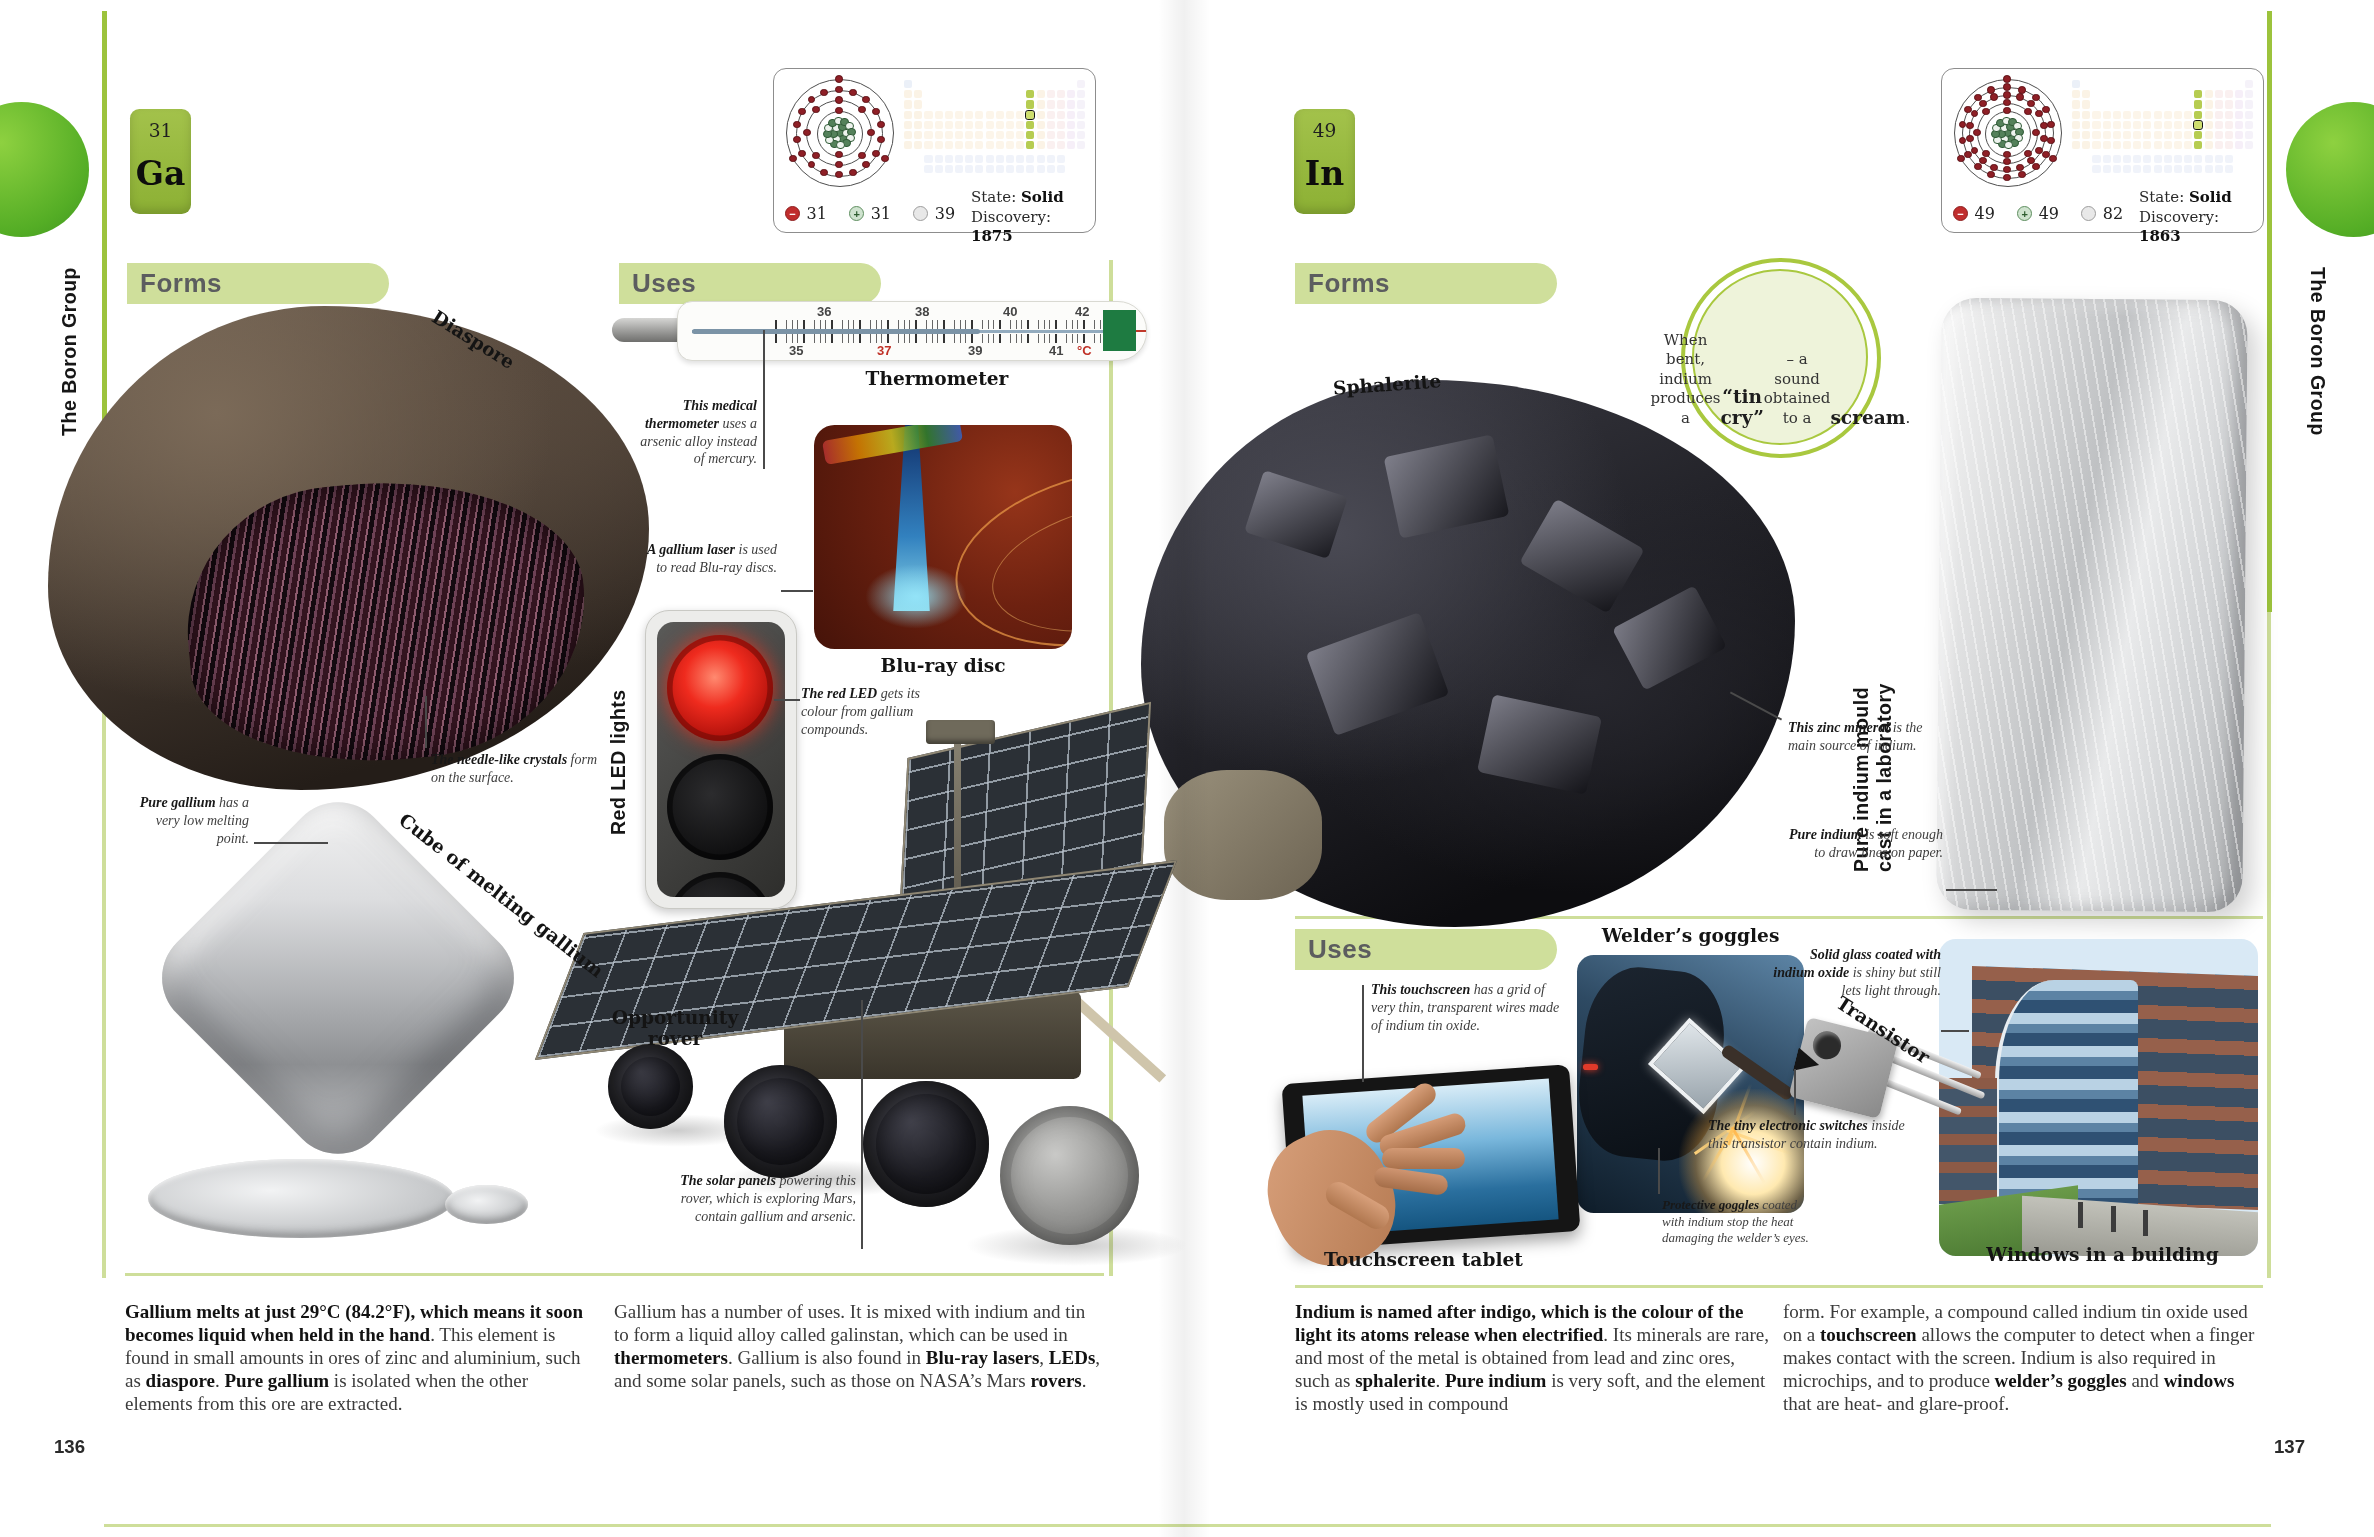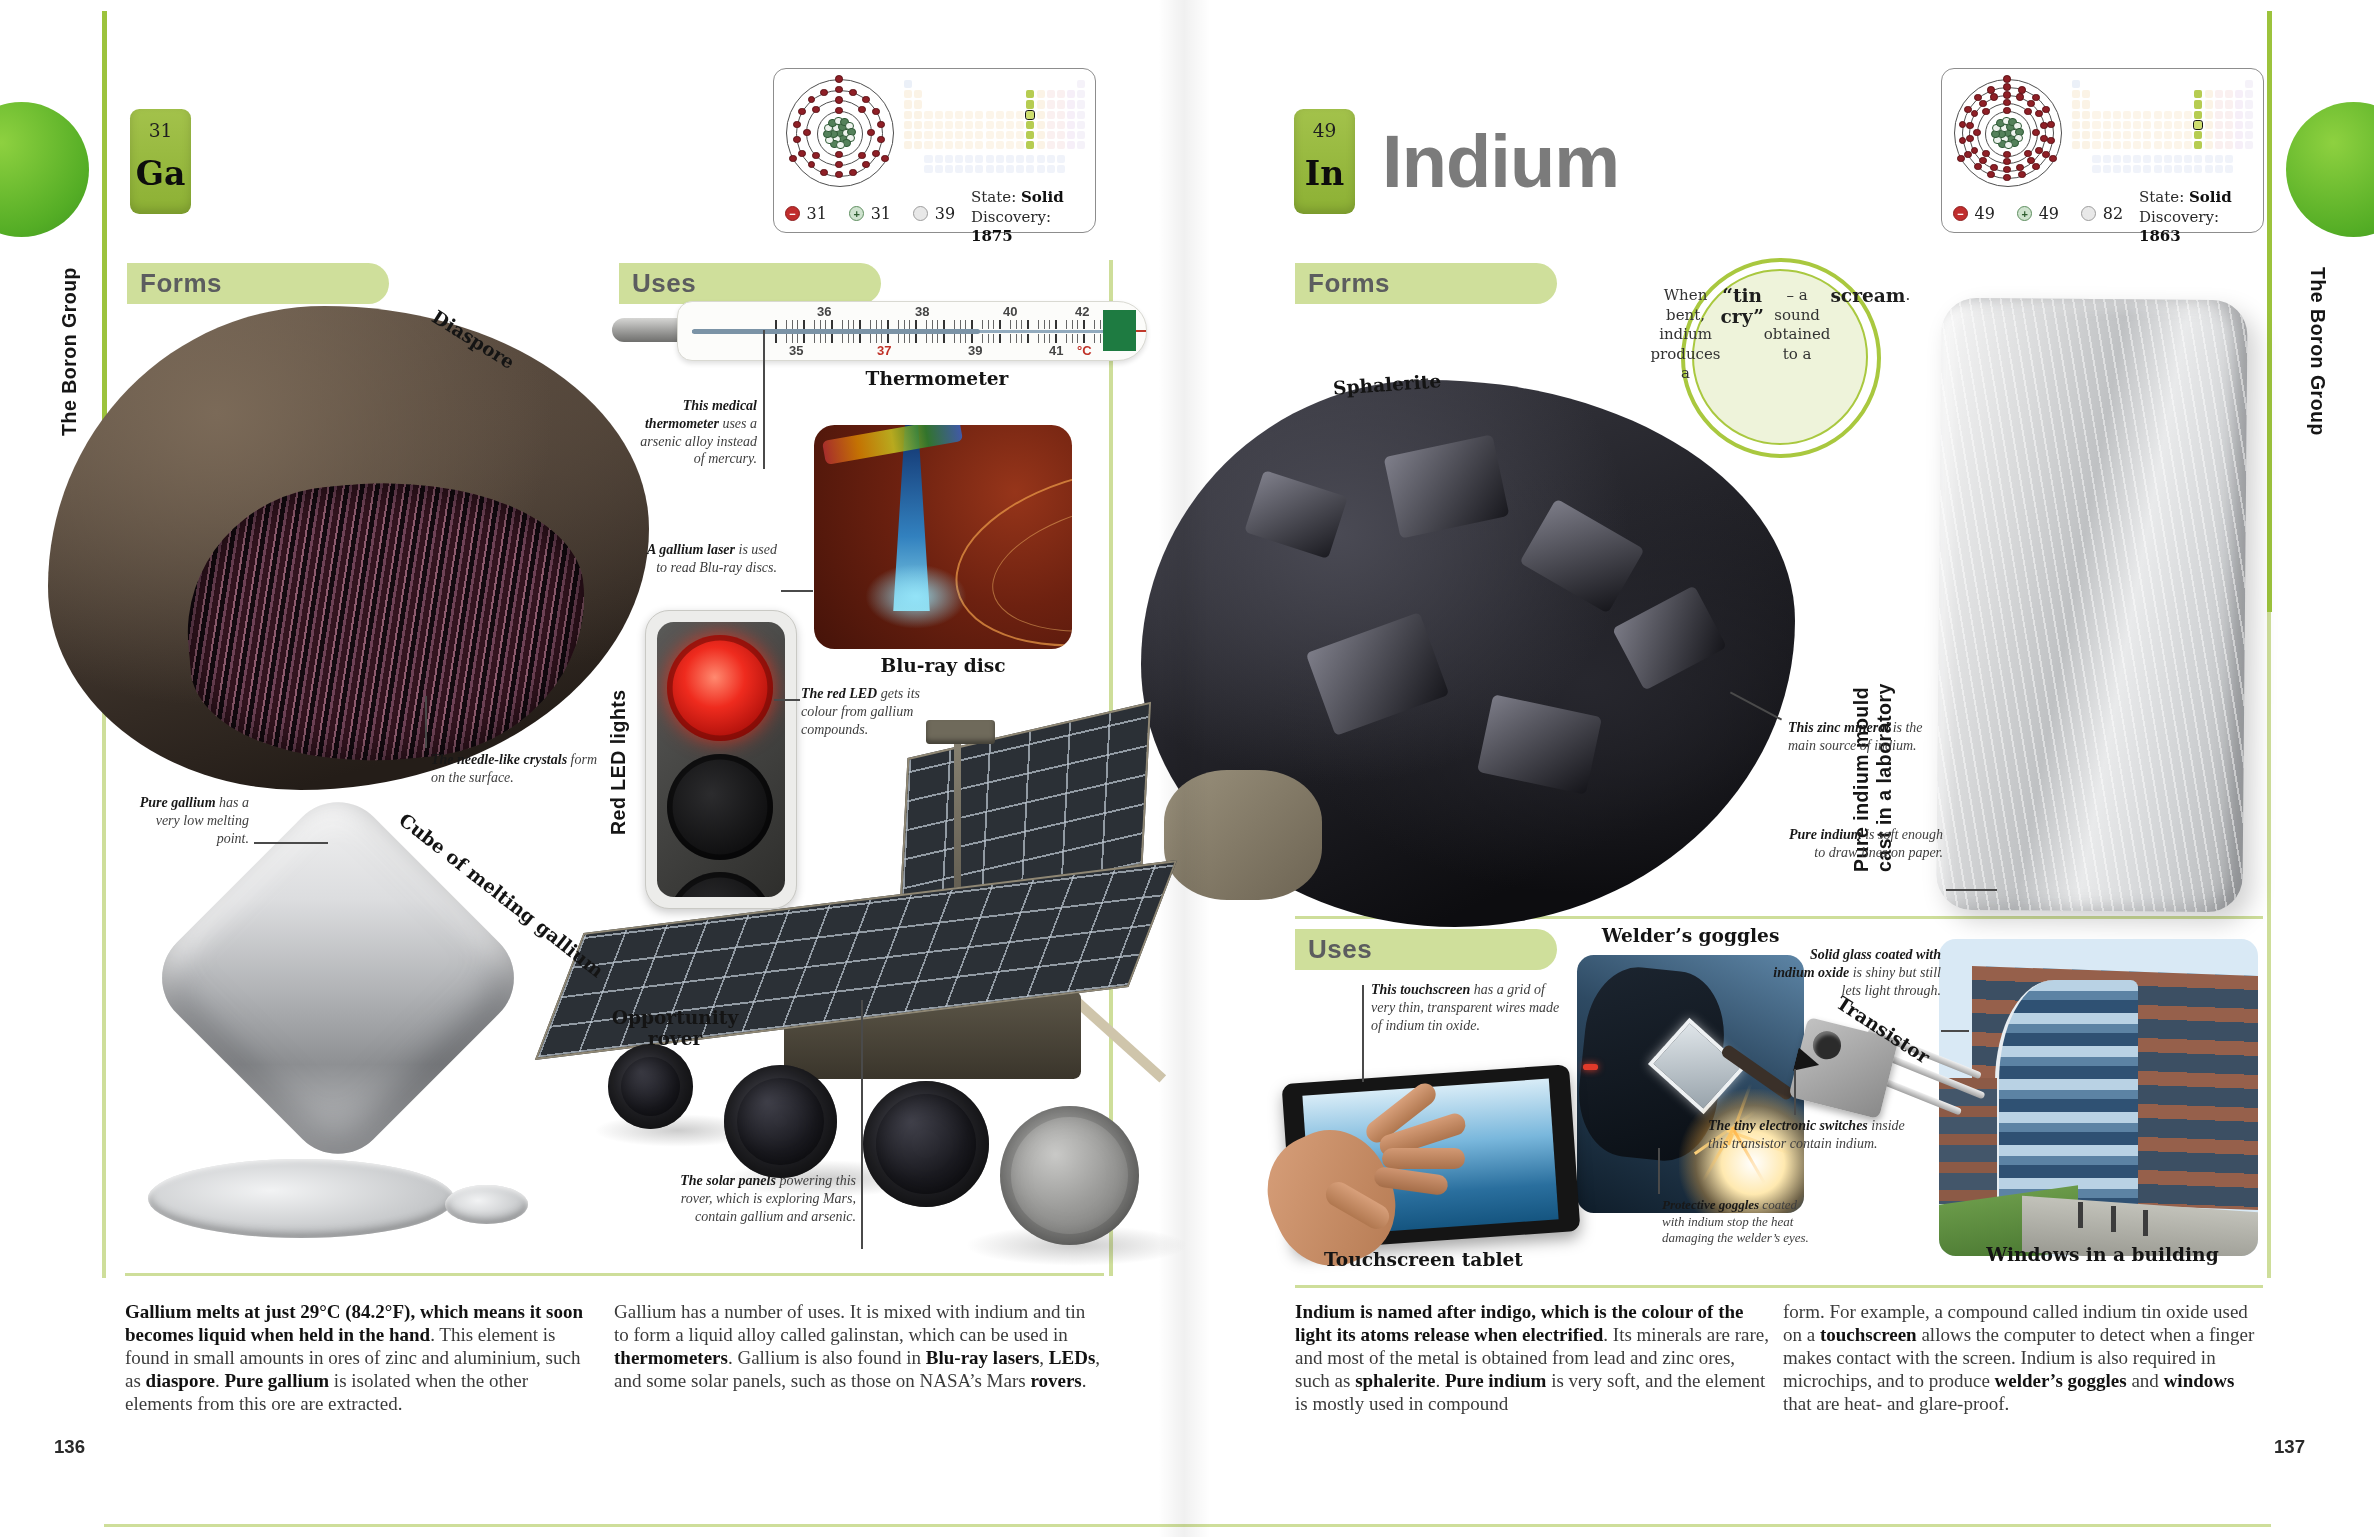--- a/index.html
+++ b/index.html
@@ -54,21 +54,21 @@
   .vlabel{writing-mode:vertical-rl;transform:rotate(180deg);font:700 19.5px "Liberation Sans",sans-serif;
           color:#161616;letter-spacing:0.5px}
   .vlabel-r{writing-mode:vertical-rl;font:700 19.5px "Liberation Sans",sans-serif;color:#161616;letter-spacing:0.5px}
   .bodytext{font:19px/23px "Liberation Serif",serif;color:#3b3b3b}
   .bodytext .seg-b{font-weight:700;color:#121212}
   .pagenum{font:700 18.6px "Liberation Sans",sans-serif;color:#2a2a2a}
   
   .bubble-outer{width:200px;height:200px;border-radius:50%;border:4.6px solid #a9c83f;box-sizing:border-box}
   .bubble-inner{position:absolute;left:7.4px;top:7.4px;width:176px;height:176px;border-radius:50%;
         background:#eef3da;border:2.8px solid #a9c83f;box-sizing:border-box;
-        display:flex;align-items:flex-start;justify-content:center;text-align:center;padding:15px;
+        display:flex;align-items:flex-end;justify-content:center;text-align:center;padding:15px;
         font:400 15px/1.3 "DejaVu Serif",serif;color:#333}
   .bubble-inner .seg-b{font:700 18.6px/1.1 "DejaVu Serif",serif;color:#1d1d1d}
   
   .ticks{background:repeating-linear-gradient(90deg,#333 0 1.9px,transparent 1.9px 28px),
                     repeating-linear-gradient(90deg,#666 0 0.9px,transparent 0.9px 5.6px)}
   .tnum{position:absolute;font:700 13px "Liberation Sans",sans-serif;color:#454545}
   .tnum.red{color:#c03127}
   
   .diaspore{border-radius:46% 54% 58% 42%/58% 46% 54% 42%;
      background:radial-gradient(at 28% 22%,#7b6a58 0%,rgba(0,0,0,0) 55%),
@@ -411,21 +411,20 @@
   <div class="abs annotation r" style="left:666px;top:1172px;width:190px;z-index:5"><span class="seg-b">The solar panels</span><span> powering this rover, which is exploring Mars, contain gallium and arsenic.</span></div>
 
   <div class="abs bodytext" style="left:125px;top:1300px;width:468px"><span class="seg-b">Gallium melts at just 29°C (84.2°F), which means it soon becomes liquid when held in the hand</span><span>. This element is found in small amounts in ores of zinc and aluminium, such as </span><span class="seg-b">diaspore</span><span>. </span><span class="seg-b">Pure gallium</span><span> is isolated when the other elements from this ore are extracted.</span></div>
   <div class="abs bodytext" style="left:614px;top:1300px;width:490px"><span>Gallium has a number of uses. It is mixed with indium and tin to form a liquid alloy called galinstan, which can be used in </span><span class="seg-b">thermometers</span><span>. Gallium is also found in </span><span class="seg-b">Blu-ray lasers</span><span>, </span><span class="seg-b">LEDs</span><span>, and some solar panels, such as those on NASA’s Mars </span><span class="seg-b">rovers</span><span>.</span></div>
   <div class="abs pagenum" style="left:54px;top:1436px">136</div>
 
   <div class="abs tile" style="left:1294px;top:109px">
     <span class="num">49</span>
     <span class="sym">In</span>
   </div>
-  <div class="abs elname" style="left:1382px;top:109px">Indium</div>
 
   <div class="abs card" style="left:1941px;top:68px">
     <div class="atom">
         <div class="shell" style="left: 36px; top: 36px; width: 44px; height: 44px;"></div>
         <div class="edot" style="left: 54px; top: 32px;"></div>
         <div class="edot" style="left: 54px; top: 76px;"></div>
         <div class="shell" style="left: 28px; top: 28px; width: 59px; height: 59px;"></div>
         <div class="edot" style="left: 54px; top: 24px;"></div>
         <div class="edot" style="left: 75px; top: 33px;"></div>
         <div class="edot" style="left: 83px; top: 54px;"></div>

